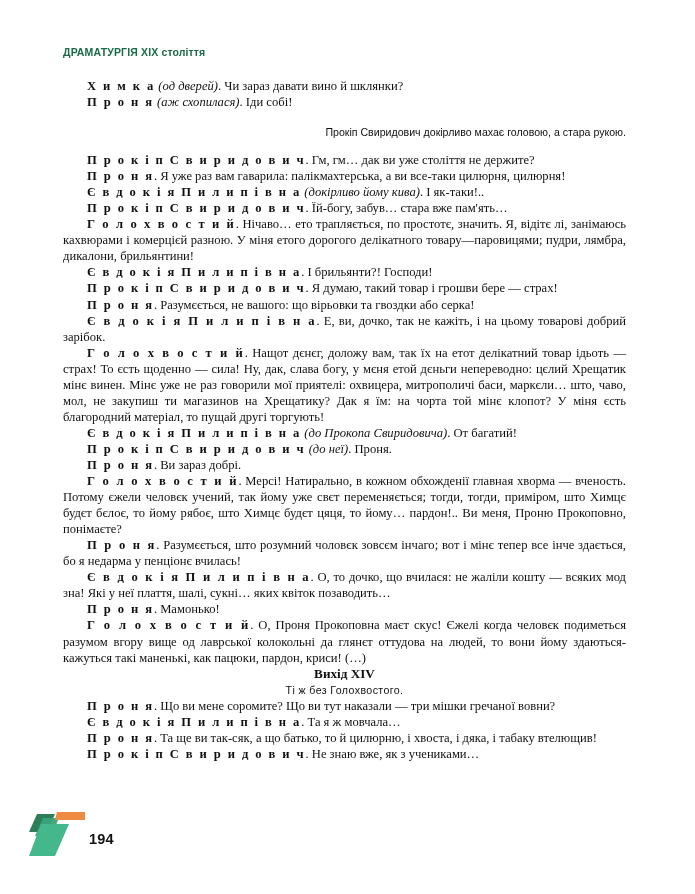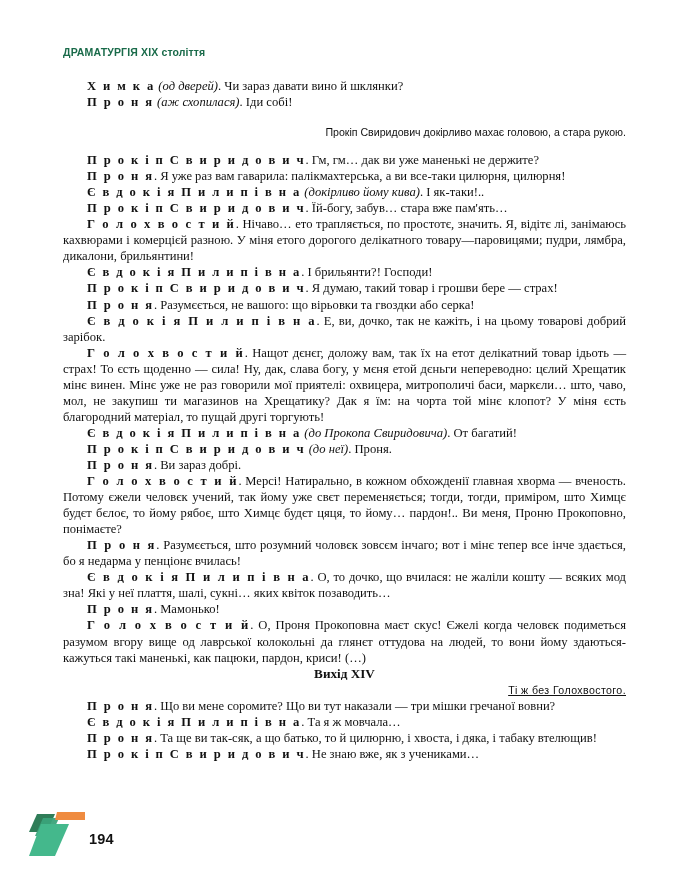--- a/index.html
+++ b/index.html
@@ -74,25 +74,24 @@
     text-align: center;
     text-indent: 0;
     font-size: 13.2px;
     font-weight: bold;
     line-height: 16px;
   }
   .scene-sub {
     margin: 0;
     font-family: "Liberation Sans", sans-serif;
     font-size: 10.6px;
-    text-align: right;
+    text-align: center;
     text-indent: 0;
     letter-spacing: 0.4px;
     line-height: 16px;
-    text-decoration: underline;
   }
   
   .footer {
     position: absolute;
     left: 29px;
     bottom: 22px;
     width: 180px;
     height: 62px;
   }
   .logo {
@@ -121,21 +120,21 @@
   <div class="running-header">
     <span>ДРАМАТУРГІЯ XIX</span>
     <span class="rh-cent">століття</span>
   </div>
 
   <div class="column">
     <div id="block-1">
         <p class="line"><span class="who">Х и м к а</span> <span class="dir">(од дверей)</span><span>. Чи зараз давати вино й шклянки?</span></p>
         <p class="line"><span class="who">П р о н я</span> <span class="dir">(аж схопилася)</span><span>. Іди собі!</span></p>
         <p class="stage-note gap-before gap-after">Прокіп  Свиридович  докірливо махає головою, а стара рукою.</p>
-        <p class="line"><span class="who">П р о к і п  С в и р и д о в и ч</span><span>. Гм, гм… дак ви уже маненькі не держите?</span></p>
+        <p class="line"><span class="who">П р о к і п  С в и р и д о в и ч</span><span>. Гм, гм… дак ви уже століття не держите?</span></p>
         <p class="line"><span class="who">П р о н я</span><span>. Я уже раз вам гаварила: палікмахтерська, а ви все-таки цилюрня, цилюрня!</span></p>
         <p class="line"><span class="who">Є в д о к і я  П и л и п і в н а</span> <span class="dir">(докірливо йому кива)</span><span>. І як-таки!..</span></p>
         <p class="line"><span class="who">П р о к і п  С в и р и д о в и ч</span><span>. Їй-богу, забув… стара вже пам'ять…</span></p>
         <p class="line"><span class="who">Г о л о х в о с т и й</span><span>. Нічаво… ето трапляється, по простотє, значить. Я, відітє лі, занімаюсь кахвюрами і комерцієй разною. У міня етого дорогого делікатного товару—паровицями; пудри, лямбра, дикалони, брильянтини!</span></p>
         <p class="line"><span class="who">Є в д о к і я  П и л и п і в н а</span><span>. І брильянти?! Господи!</span></p>
         <p class="line"><span class="who">П р о к і п  С в и р и д о в и ч</span><span>. Я думаю, такий товар і грошви бере — страх!</span></p>
         <p class="line"><span class="who">П р о н я</span><span>. Разумєється, не вашого: що вірьовки та гвоздки або серка!</span></p>
         <p class="line"><span class="who">Є в д о к і я  П и л и п і в н а</span><span>. Е, ви, дочко, так не кажіть, і на цьому товарові добрий зарібок.</span></p>
         <p class="line"><span class="who">Г о л о х в о с т и й</span><span>. Нащот дєнєг, доложу вам, так їх на етот делікатний товар ідьоть — страх! То єсть щоденно — сила! Ну, дак, слава богу, у мєня етой дєньги непереводно: цєлий Хрещатик мінє винен. Мінє уже не раз говорили мої приятелі: охвицера, митрополичі баси, маркєли… што, чаво, мол, не закупиш ти магазинов на Хрещатику? Дак я їм: на чорта той мінє клопот? У міня єсть благородний матеріал, то пущай другі торгують!</span></p>
         <p class="line"><span class="who">Є в д о к і я  П и л и п і в н а</span> <span class="dir">(до Прокопа Свиридовича)</span><span>. От багатий!</span></p>

